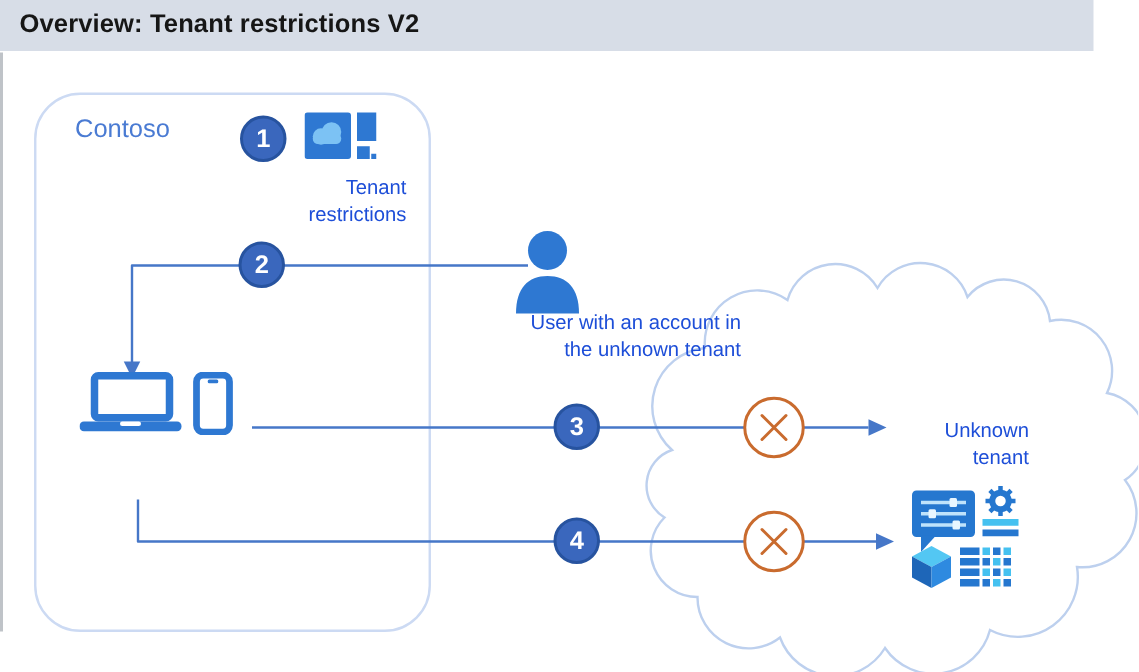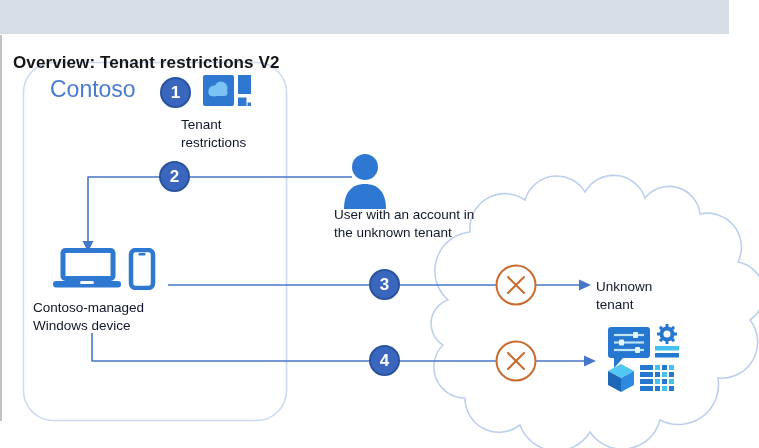--- a/index.html
+++ b/index.html
@@ -1,27 +1,27 @@
 <!DOCTYPE html>
 <html><head>
 <meta charset="utf-8">
 <style>
   html,body{margin:0;padding:0;background:#ffffff;}
   #stage{position:relative;width:759px;height:448px;background:#ffffff;overflow:hidden;
          font-family:"Liberation Sans",sans-serif;}
   .titlebar{position:absolute;left:0;top:0;width:729px;height:34px;background:#d7dde7;z-index:2;}
-  .titlebar .t{position:absolute;left:13px;top:6px;font-size:17px;font-weight:bold;color:#161616;letter-spacing:.1px;margin-top:47px;}
+  .titlebar .t{position:absolute;left:13px;top:6px;font-size:17px;font-weight:bold;color:#161616;letter-spacing:.1px;}
   .edge-line{position:absolute;left:0;top:35px;width:2px;height:386px;background:#bfc3c8;z-index:1;}
   svg.layer{position:absolute;left:0;top:0;z-index:1;}
   .icon-svg{position:absolute;z-index:2;}
   .step{position:absolute;width:31px;height:31px;border-radius:50%;background:#3a67bd;border:2px solid #27539f;
         box-sizing:border-box;display:flex;align-items:center;justify-content:center;
         color:#ffffff;font-size:17px;font-weight:bold;z-index:4;}
-  .lbl{position:absolute;font-size:13.5px;line-height:1.32;color:#0f172a;text-align:left;z-index:3;}
-  .contoso{position:absolute;left:50px;top:76px;font-size:23px;color:#4a7bd3;z-index:3;}
+  .lbl{position:absolute;font-size:13.5px;line-height:1.32;color:#1d4ed8;text-align:right;z-index:3;}
+  .contoso{position:absolute;left:50px;top:76px;font-size:17px;color:#4a7bd3;z-index:3;}
 </style>
 </head>
 <body>
 
 <div id="stage">
 
   <div class="titlebar">
     <div class="t">Overview: Tenant restrictions V2</div>
   </div>
 
@@ -164,16 +164,15 @@
   </svg>
 
   <div class="step" style="left:160px;top:77px;">1</div>
   <div class="step" style="left:159px;top:161px;">2</div>
   <div class="step" style="left:369px;top:269px;">3</div>
   <div class="step" style="left:369px;top:345px;">4</div>
 
   <div class="contoso">Contoso</div>
   <div class="lbl" style="left:181px;top:116px;width:90px;">Tenant restrictions</div>
   <div class="lbl" style="left:286px;top:206px;width:160px;padding-left:48px;">User with an account in the unknown tenant</div>
-  <div class="lbl" style="left:33px;top:299px;width:140px;">Contoso-managed Windows device</div>
   <div class="lbl" style="left:596px;top:262px;width:90px;margin-top:16px;">Unknown tenant</div>
 
 </div>
 
 </body></html>

